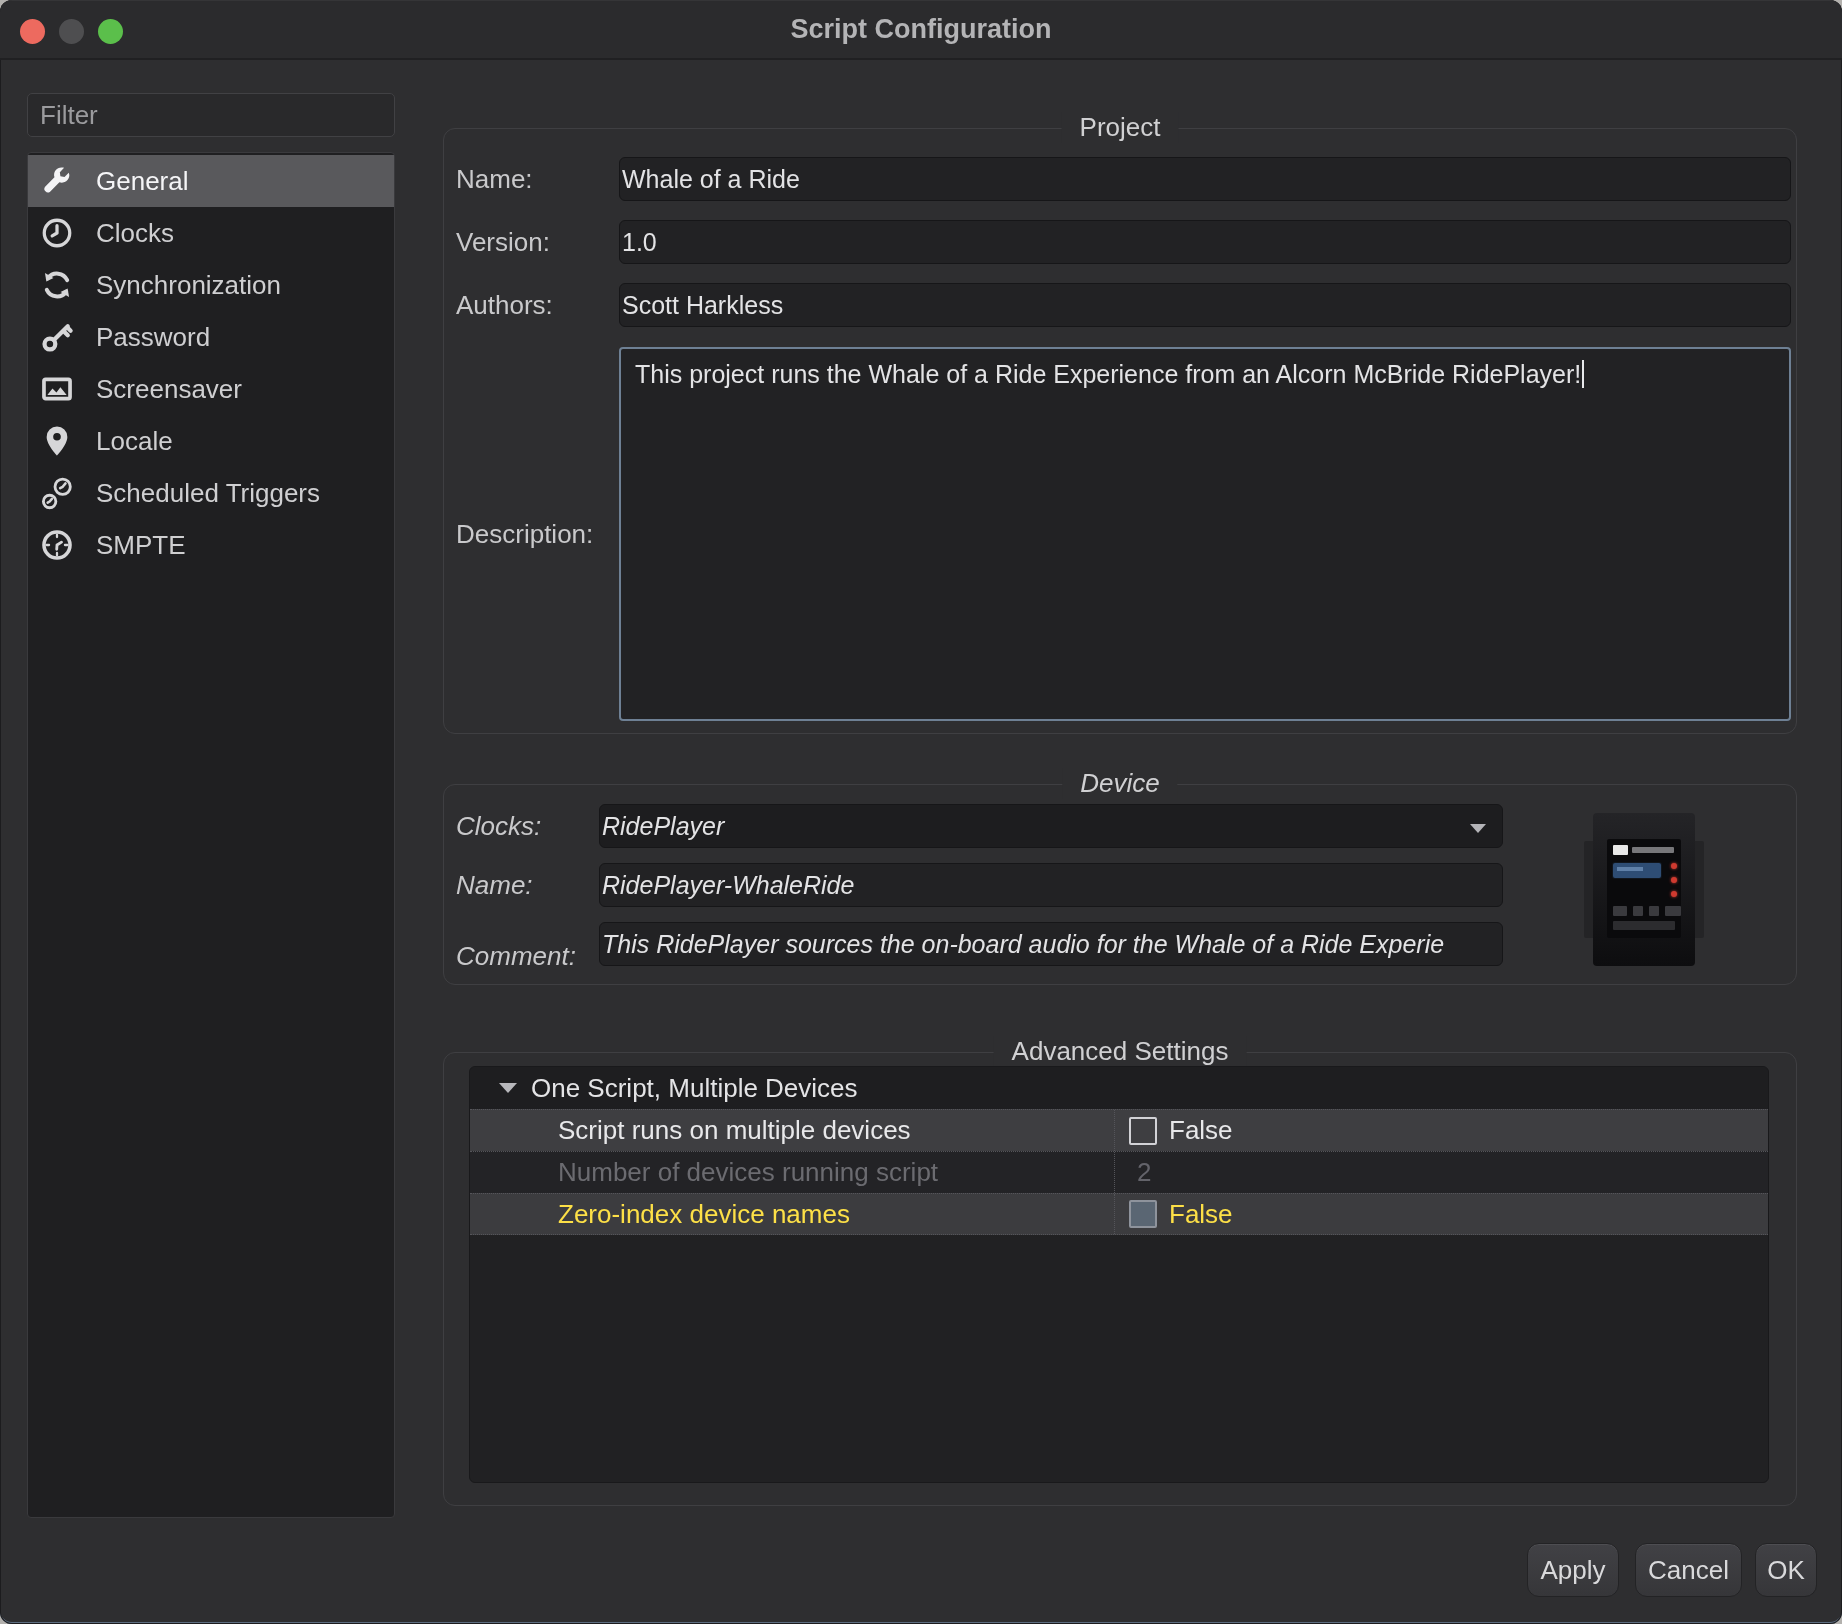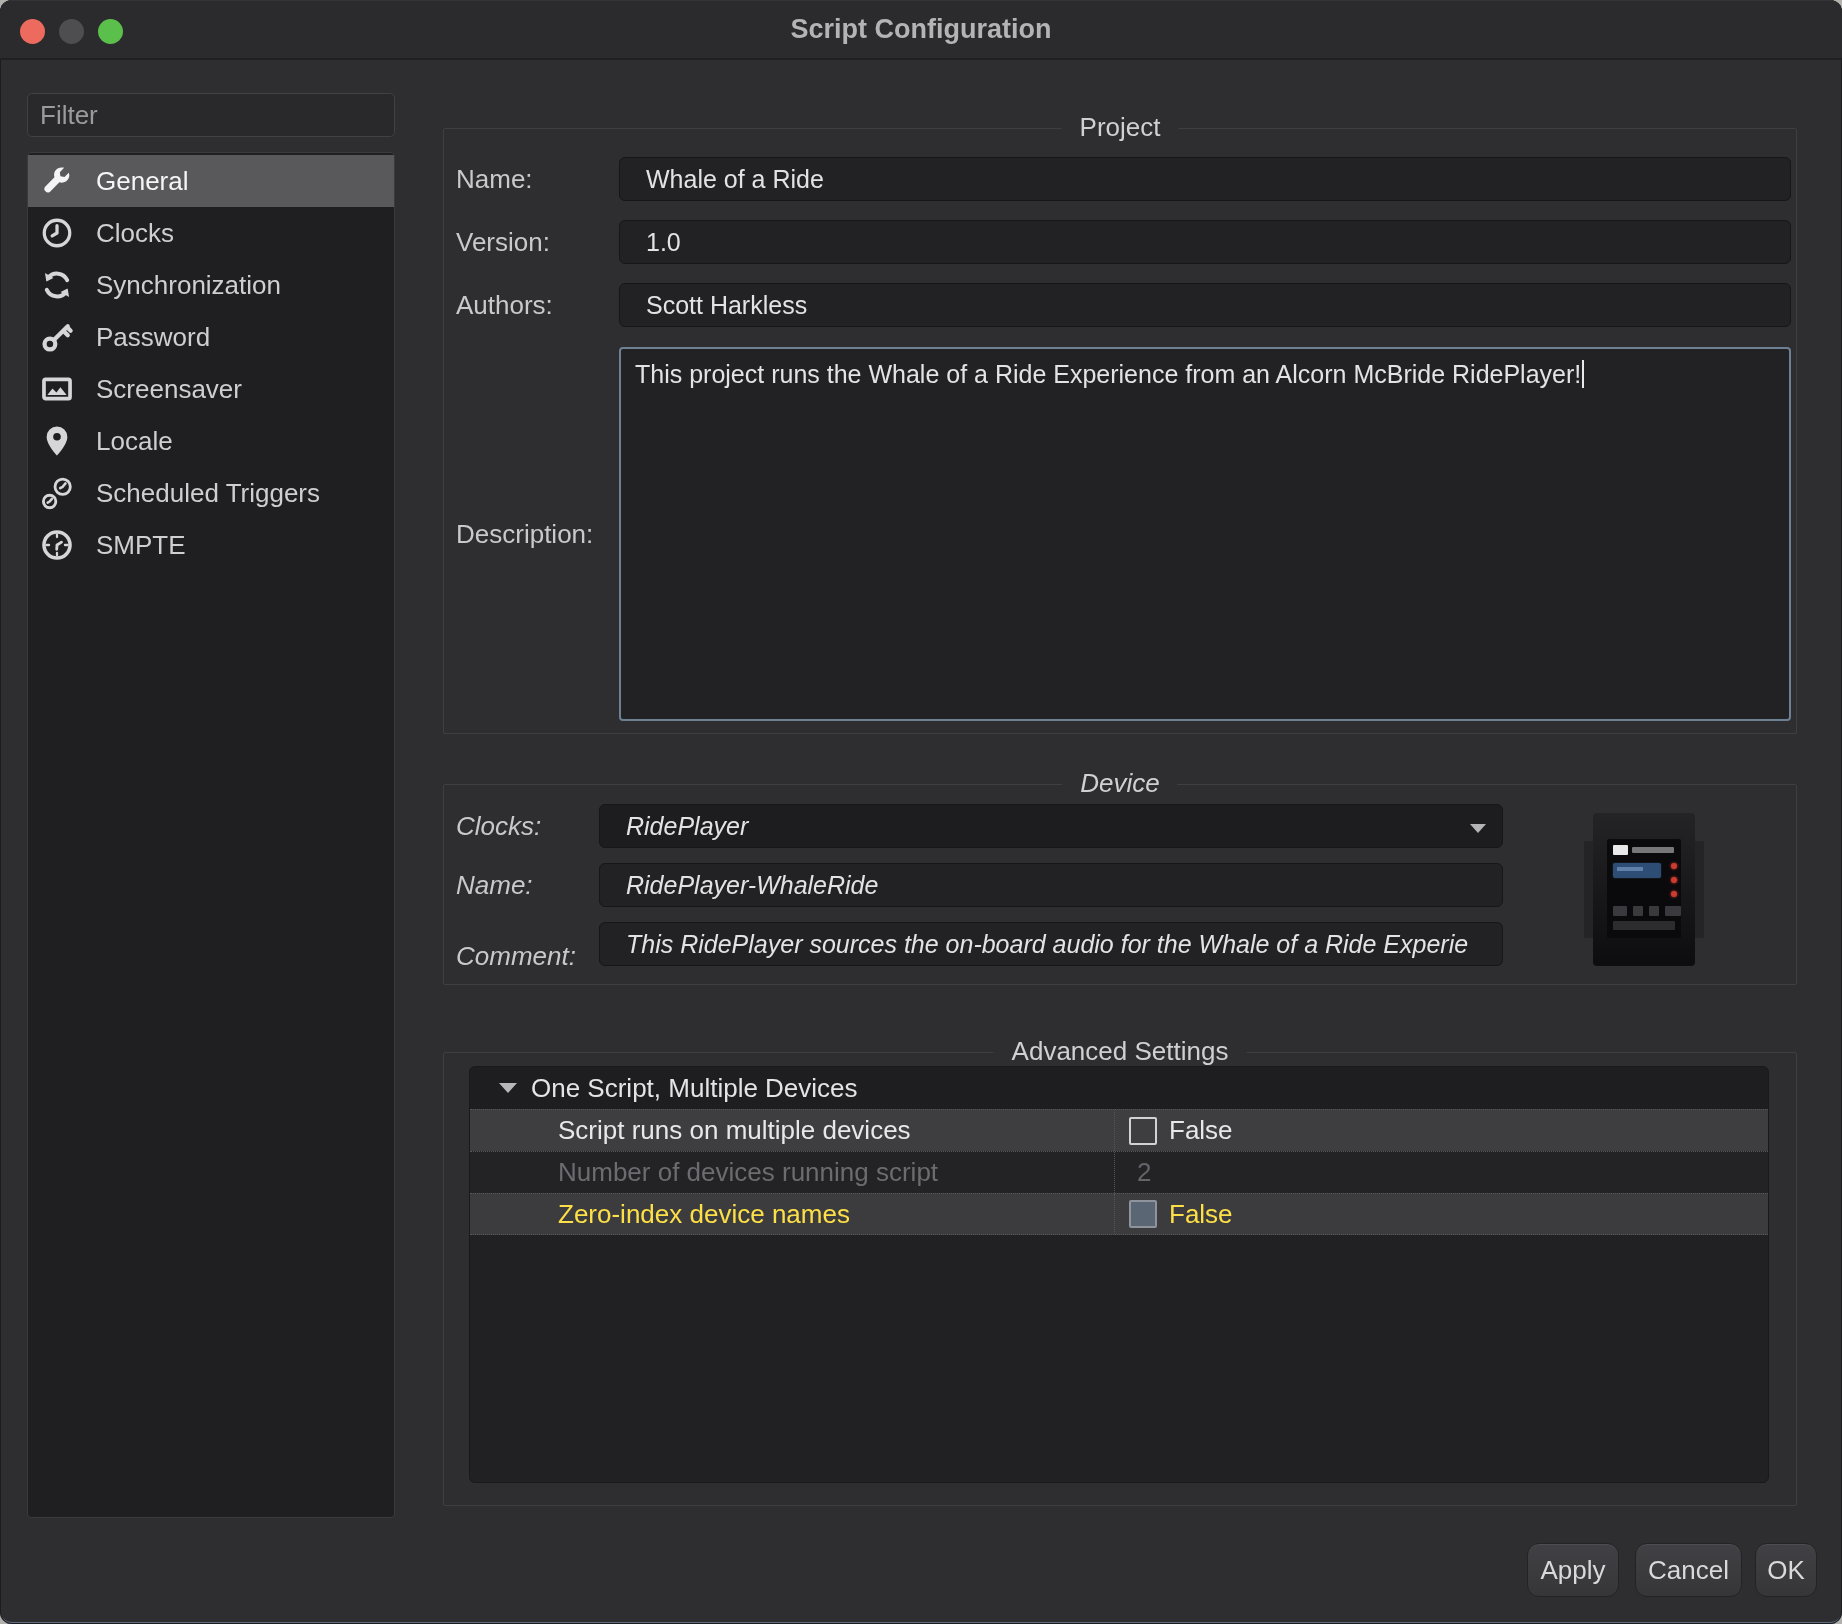--- a/index.html
+++ b/index.html
@@ -54,35 +54,35 @@
     color:#cfcfd1;font-size:26px;cursor:default;
   }
   .nav-item.selected{background:#59595c;color:#f5f5f7;}
   .nav-icon{width:34px;height:34px;margin-left:12px;margin-right:22px;flex:0 0 auto;display:flex;align-items:center;justify-content:center;}
   .nav-icon svg{width:34px;height:34px;display:block;}
   .ic{stroke:#d6d6d8;fill:none;stroke-width:2.3;stroke-linecap:round;stroke-linejoin:round;}
   .icf{fill:#d6d6d8;stroke:none;}
   .selected .icf{fill:#f4f4f6;}
   
   .group{
-    position:absolute;border:1px solid #3f3f42;border-radius:2px;
+    position:absolute;border:1px solid #3f3f42;border-radius:12px;
     box-sizing:border-box;
   }
   .legend{
     position:absolute;top:-17px;left:50%;transform:translateX(-50%);
     background:#2e2e30;padding:0 18px;
     font-size:26px;color:#d0d0d2;white-space:nowrap;
   }
   .lbl{
     position:absolute;font-size:26px;color:#c9c9cb;height:44px;line-height:44px;white-space:nowrap;
   }
   .field{
     position:absolute;height:44px;box-sizing:border-box;
     background:#222224;border:1px solid #161618;border-radius:6px;
-    font-size:25px;color:#e3e3e5;line-height:42px;padding:0 26px;
+    font-size:25px;color:#e3e3e5;line-height:42px;padding:0 2px;
     white-space:nowrap;overflow:hidden;
   }
   .textarea{
     position:absolute;box-sizing:border-box;
     background:#222224;border:2px solid #6e8094;border-radius:4px;
     font-size:25px;color:#e3e3e5;padding:8px 14px;line-height:34px;
     overflow:hidden;
   }
   .caret{display:inline-block;width:2px;height:28px;background:#e8e9eb;vertical-align:-5px;margin-left:1px;}
   .dropdown{cursor:default;}

